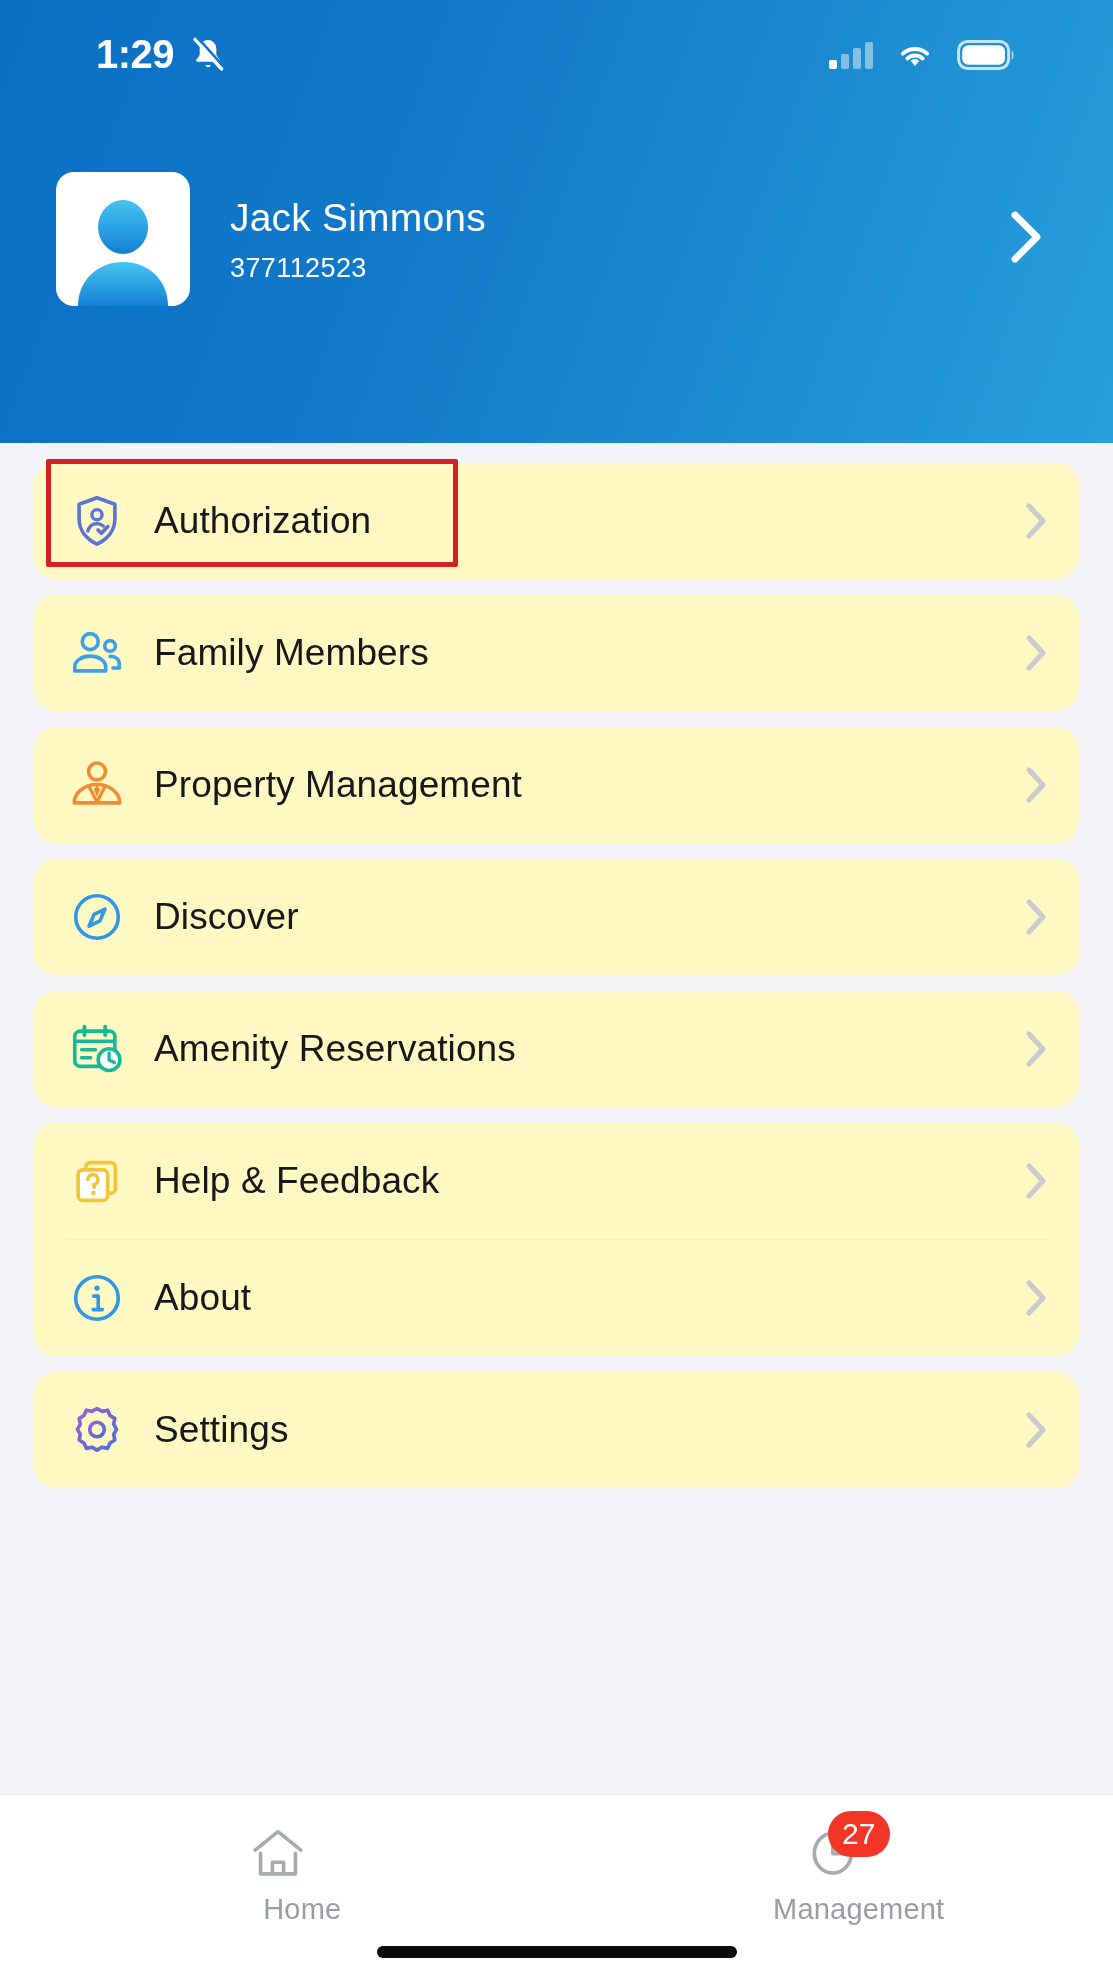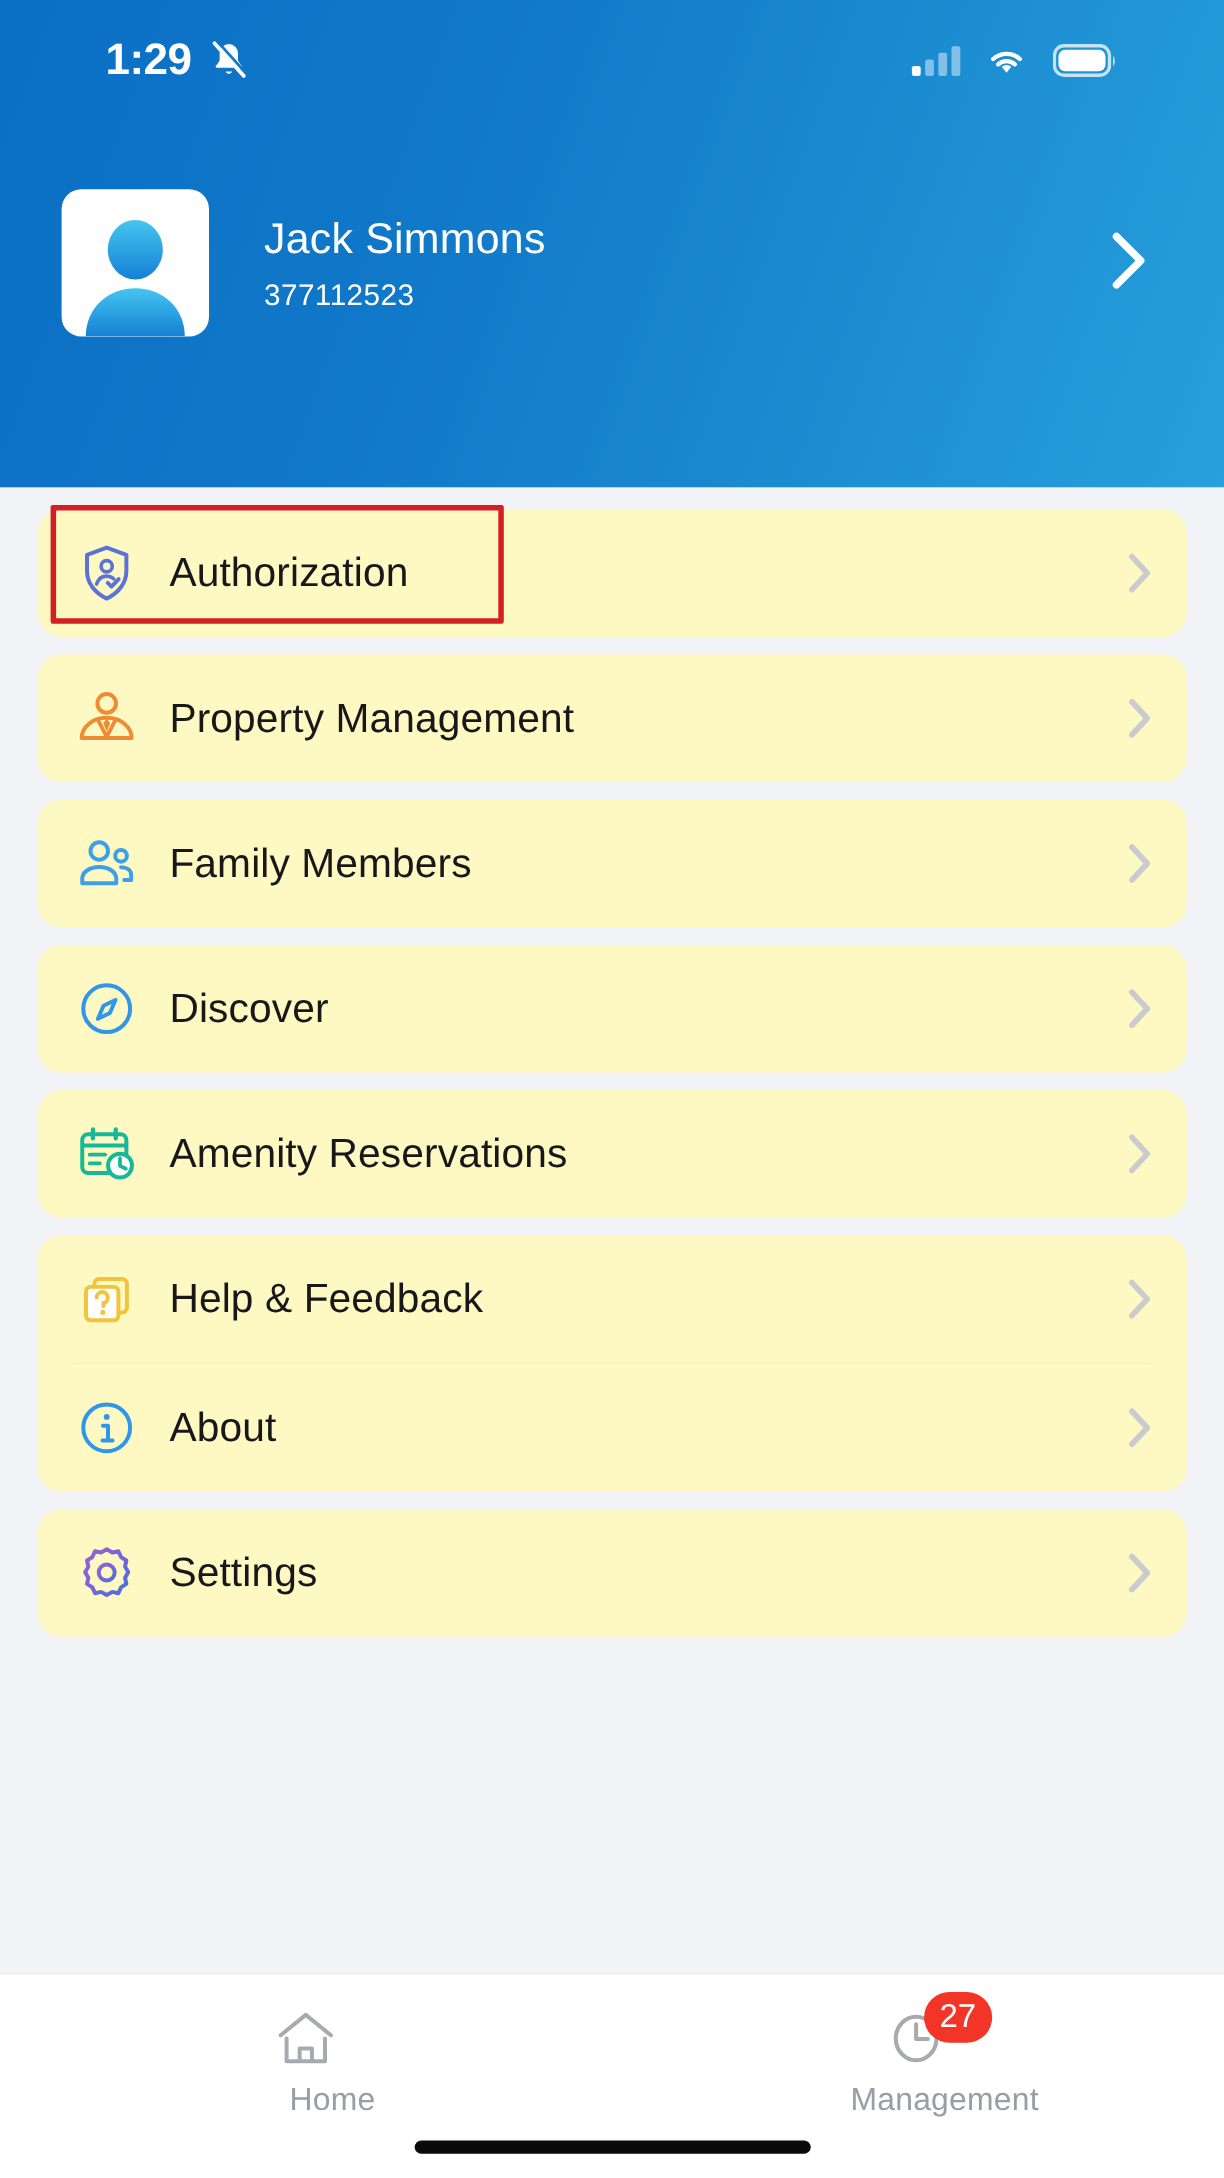--- a/index.html
+++ b/index.html
@@ -78,21 +78,20 @@
   .signal span:nth-child(4) { height: 27px; }
 
   
   .profile {
     position: absolute;
     left: 56px;
     right: 48px;
     top: 172px;
     display: flex;
     align-items: center;
-    gap: 10px;
   }
   .avatar {
     width: 134px;
     height: 134px;
     border-radius: 18px;
     background: #ffffff;
     display: flex;
     align-items: flex-end;
     justify-content: center;
     overflow: hidden;
@@ -213,21 +212,21 @@
     margin-top: 8px;
     font-size: 29px;
     color: #9a9da3;
     letter-spacing: 0.2px;
     margin-left: 48px;
   }
   .tab.active .tab-label { color: #1184d8; }
   .badge {
     position: absolute;
     top: -10px;
-    left: 40px;
+    left: 28px;
     min-width: 62px;
     height: 46px;
     border-radius: 24px;
     background: #f33527;
     color: #fff;
     font-size: 30px;
     font-weight: 500;
     display: flex;
     align-items: center;
     justify-content: center;
@@ -326,46 +325,46 @@
             </svg>
         </span>
       </div>
       <div class="highlight"></div>
     </div>
 
     <div class="card">
       <div class="row">
         <span class="icon">
           <svg width="58" height="58" viewBox="0 0 24 24">
+            <circle cx="9.2" cy="7.3" r="3.3" fill="none" stroke="#3ca0e8" stroke-width="1.5"></circle>
+            <path d="M2.8 19.4v-1.6c0-2.7 2.9-4.5 6.4-4.5s6.4 1.8 6.4 4.5v1.6z" fill="none" stroke="#3ca0e8" stroke-width="1.5" stroke-linejoin="round"></path>
+            <circle cx="17.4" cy="9.1" r="2.2" fill="none" stroke="#3ca0e8" stroke-width="1.5"></circle>
+            <path d="M17.4 13.4c2.3 0 3.8 1.2 3.8 3v1.8h-2.6" fill="none" stroke="#3ca0e8" stroke-width="1.5" stroke-linecap="round" stroke-linejoin="round"></path>
+          </svg>
+        </span>
+        <span class="label">Family Members</span>
+        <span class="arrow">
+          <svg width="34" height="46" viewBox="0 0 17 23">
+              <polyline points="5,4 12,11.5 5,19" fill="none" stroke="#c9cbcf" stroke-width="2.6" stroke-linecap="round" stroke-linejoin="round"></polyline>
+            </svg>
+        </span>
+      </div>
+    </div>
+
+    <div class="card">
+      <div class="row">
+        <span class="icon">
+          <svg width="58" height="58" viewBox="0 0 24 24">
             <circle cx="12" cy="6.4" r="3.5" fill="none" stroke="#ef8b33" stroke-width="1.5"></circle>
             <path d="M2.6 19.4c0-4.2 4.2-7.6 9.4-7.6s9.4 3.4 9.4 7.6z" fill="none" stroke="#ef8b33" stroke-width="1.5" stroke-linejoin="round"></path>
             <path d="M8.6 12.4L12 19l3.4-6.6" fill="none" stroke="#ef8b33" stroke-width="1.4" stroke-linejoin="round"></path>
             <path d="M12 12.2l1.3 1.6-1.3 3.2-1.3-3.2z" fill="#ef8b33"></path>
           </svg>
         </span>
         <span class="label">Property Management</span>
-        <span class="arrow">
-          <svg width="34" height="46" viewBox="0 0 17 23">
-              <polyline points="5,4 12,11.5 5,19" fill="none" stroke="#c9cbcf" stroke-width="2.6" stroke-linecap="round" stroke-linejoin="round"></polyline>
-            </svg>
-        </span>
-      </div>
-    </div>
-
-    <div class="card">
-      <div class="row">
-        <span class="icon">
-          <svg width="58" height="58" viewBox="0 0 24 24">
-            <circle cx="9.2" cy="7.3" r="3.3" fill="none" stroke="#3ca0e8" stroke-width="1.5"></circle>
-            <path d="M2.8 19.4v-1.6c0-2.7 2.9-4.5 6.4-4.5s6.4 1.8 6.4 4.5v1.6z" fill="none" stroke="#3ca0e8" stroke-width="1.5" stroke-linejoin="round"></path>
-            <circle cx="17.4" cy="9.1" r="2.2" fill="none" stroke="#3ca0e8" stroke-width="1.5"></circle>
-            <path d="M17.4 13.4c2.3 0 3.8 1.2 3.8 3v1.8h-2.6" fill="none" stroke="#3ca0e8" stroke-width="1.5" stroke-linecap="round" stroke-linejoin="round"></path>
-          </svg>
-        </span>
-        <span class="label">Family Members</span>
         <span class="arrow">
           <svg width="34" height="46" viewBox="0 0 17 23">
               <polyline points="5,4 12,11.5 5,19" fill="none" stroke="#c9cbcf" stroke-width="2.6" stroke-linecap="round" stroke-linejoin="round"></polyline>
             </svg>
         </span>
       </div>
     </div>
 
 
     <div class="card">

